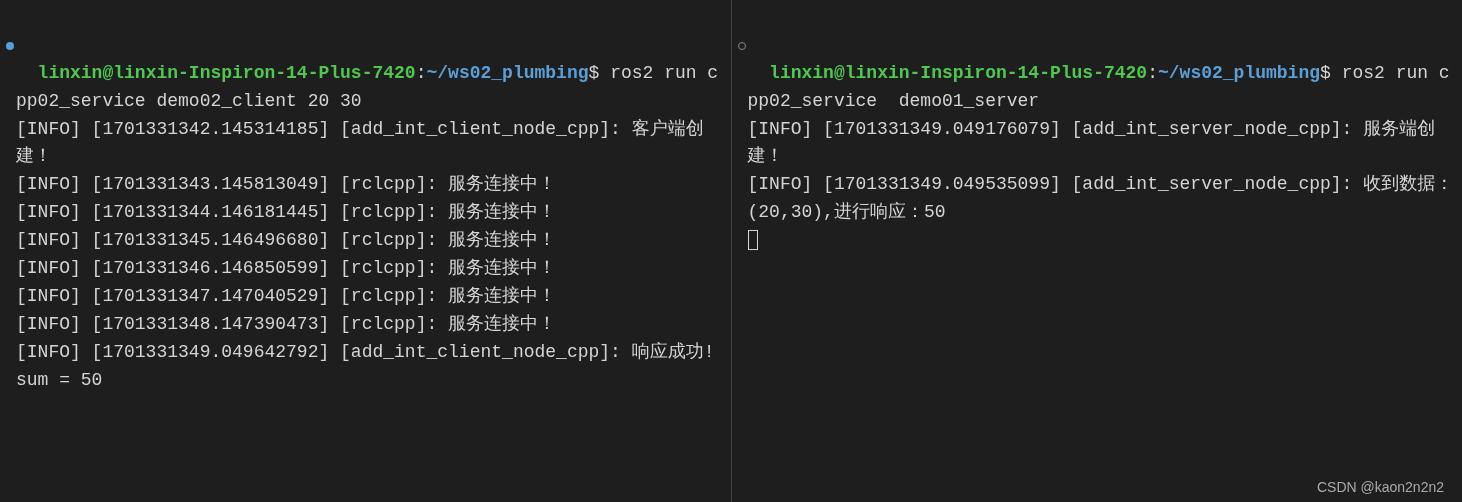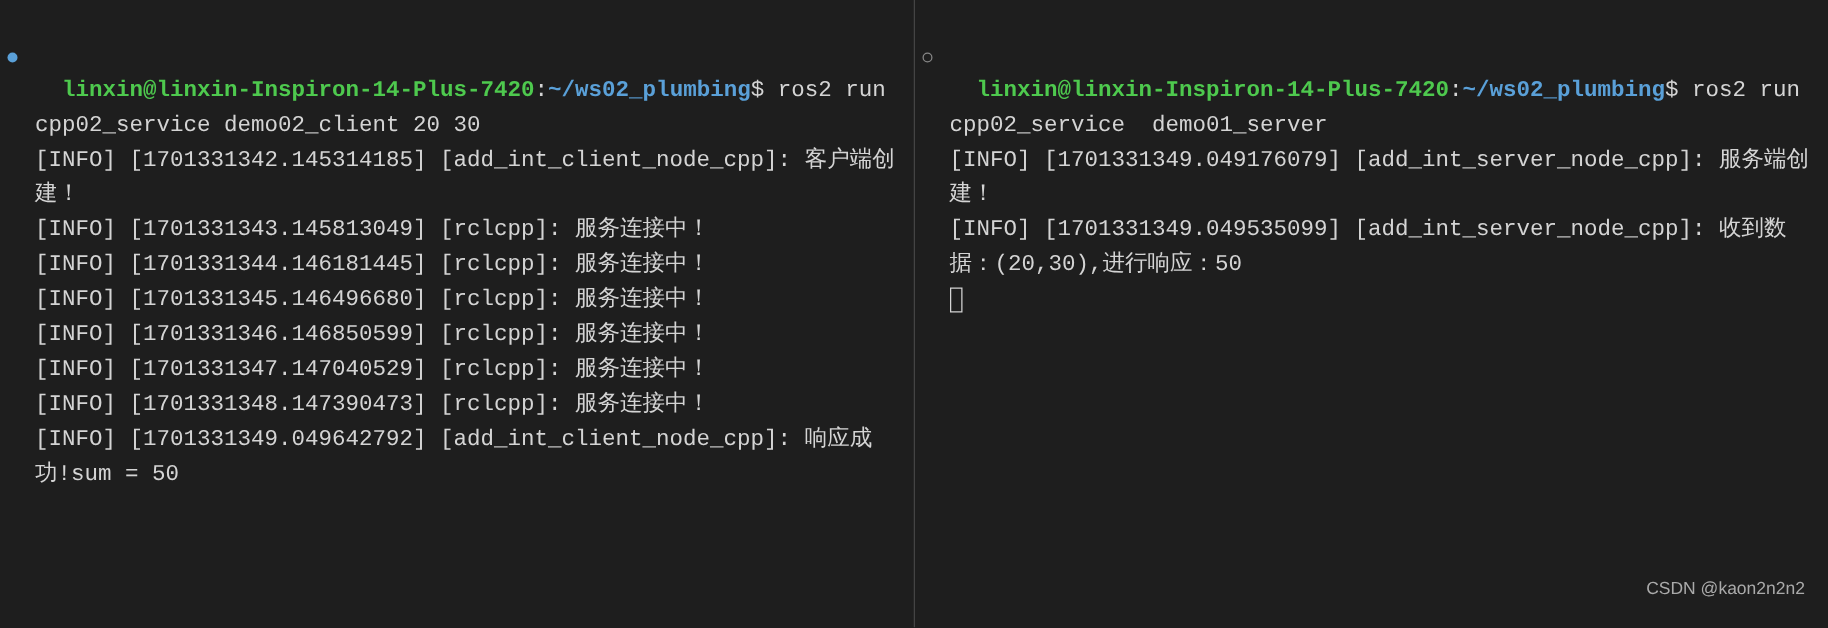--- a/index.html
+++ b/index.html
@@ -14,21 +14,21 @@
       line-height: 1.55;
       color: #d4d4d4;
       width: 1462px;
       height: 502px;
       display: flex;
       overflow: hidden;
       position: relative;
     }
     .pane {
       flex: 1;
-      padding: 4px 8px 4px 28px;
+      padding: 4px 8px 4px 16px;
       overflow: hidden;
       position: relative;
       white-space: pre-wrap;
       word-break: break-all;
     }
     .pane-left {
       border-right: 1px solid #444;
     }
     .bullet {
       position: absolute;
@@ -69,21 +69,21 @@
     .cursor-box {
       display: inline-block;
       width: 10px;
       height: 20px;
       border: 1px solid #d4d4d4;
       vertical-align: text-bottom;
     }
     .watermark {
       position: absolute;
       right: 18px;
-      bottom: 20px;
+      bottom: 3px;
       color: #aaa;
       font-size: 14px;
       font-family: sans-serif;
       margin-top: 36px;
     }
   </style>
 </head>
 <body>
 
 <div class="pane pane-left">

